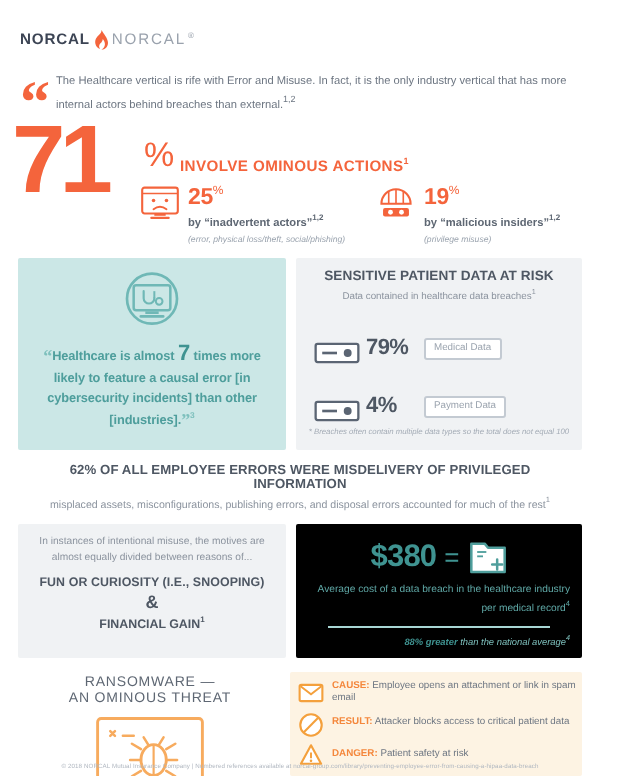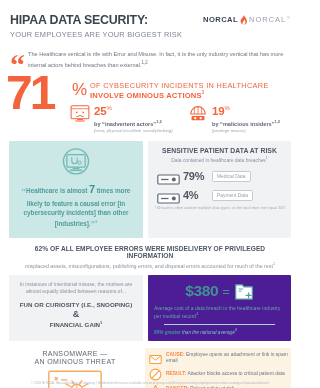--- a/index.html
+++ b/index.html
@@ -82,21 +82,21 @@
   .teal-quote .seven { font-size:11px; color:#3f9391; }
   .teal-quote .sup { font-size:4.2px; vertical-align:super; color:#7ec0bd; }
 
   .panel-gray {
     flex:1; background:#f0f2f4; border-radius:1px; padding: 6px 6px 5px;
     text-align:center;
   }
   .gray-title { font-size:6.8px; font-weight:bold; color:#4e5763; letter-spacing:0.05px; }
   .gray-sub { font-size:4.9px; color:#8b939e; margin-top:2px; }
   .gray-sub .sup { font-size:3.6px; vertical-align:super; }
-  .drow { display:flex; align-items:center; gap:3px; margin-top: 8px; justify-content:flex-start; padding-left:3px;}
+  .drow { display:flex; align-items:center; gap:3px; margin-top: 18px; justify-content:flex-start; padding-left:3px;}
   .server-icon { width:23px; height:11px; flex:none; }
   .drow-pct { font-size:11px; font-weight:bold; color:#4e5763; width:26px; text-align:left; line-height:1; letter-spacing:-0.3px;}
   .drow-chip {
     font-size:4.9px; color:#9aa3ae; border:0.7px solid #c3cad2; border-radius:1.5px;
     padding: 2px 4px; background:#fff; white-space:nowrap;
   }
   .gray-foot { font-size:3.9px; color:#a4acb6; font-style:italic; margin-top:4px; line-height:1.35; }
 
   
   .banner { text-align:center; padding: 7px 14px 0; }
@@ -108,21 +108,21 @@
   .mid { display:flex; gap:5px; padding: 6px 9px 0; }
   .motive {
     width: 134px; background:#f0f2f4; border-radius:1px; padding: 6px 5px 7px; text-align:center;
   }
   .motive-intro { font-size:5.1px; color:#8b939e; line-height:1.5; }
   .motive-a { font-size:6.2px; font-weight:bold; color:#4e5763; margin-top:5px; letter-spacing:0.05px;}
   .motive-amp { font-size:9px; font-weight:bold; color:#4e5763; margin-top:1px; }
   .motive-b { font-size:6.2px; font-weight:bold; color:#4e5763; margin-top:1px; }
   .motive-b .sup { font-size:4px; vertical-align:super; }
 
-  .cost { flex:1; background:#4c1d95; border-radius:1px; padding: 7px 6px 6px; text-align:left; }
+  .cost { flex:1; background:#000000; border-radius:1px; padding: 7px 6px 6px; text-align:right; }
   .cost-row { display:flex; align-items:center; justify-content:center; gap:4px; }
   .cost-num { font-size:15.5px; font-weight:bold; color:#3f9391; line-height:1; letter-spacing:-0.4px; }
   .cost-eq { font-size:13px; color:#3f9391; font-weight:normal; }
   .folder-icon { width:20px; height:19px; }
   .cost-desc { font-size:5.1px; color:#5fa8a6; line-height:1.5; margin-top:4px; }
   .cost-desc .sup { font-size:3.8px; vertical-align:super; }
   .cost-rule { height:0.7px; background:#a8d6d4; margin: 4px 10px 3px; }
   .cost-foot { font-size:4.7px; font-style:italic; color:#7ec0bd; }
   .cost-foot b { color:#3f9391; }
   .cost-foot .sup { font-size:3.6px; vertical-align:super; }
@@ -145,24 +145,20 @@
     position:absolute; left:0; right:0; bottom: 3px; text-align:center;
     font-size:3.1px; color:#b0b7c0; padding: 0 8px; letter-spacing:0.05px;
   }
 </style>
 </head>
 <body>
 
 <div class="page">
 
   <div class="header">
-    <div class="title-block">
-      <div class="main-title">HIPAA DATA SECURITY:</div>
-      <div class="sub-title">YOUR EMPLOYEES ARE YOUR BIGGEST RISK</div>
-    </div>
     <div class="logo">
       <span class="logo-norcal">NORCAL</span>
       <span class="logo-flame">
         <svg viewBox="0 0 10 16" width="7" height="11" aria-hidden="true">
           <path d="M6.4 0C6.4 3 3.2 4.2 2.2 6.6c-1.3 3 .5 6.4 3.1 7.2-1-1.3-.9-2.9.3-4.1 1-1 1.6-1.9 1.7-3.2 1.3 1.7 1.9 3.2 1.3 5.2-.4 1.3-1.3 2.1-2.3 2.6 3.1-.1 5.2-2.6 4.7-5.8C10.4 5 8 3.1 6.4 0Z" fill="#f4643c" transform="translate(-1 0)"></path>
         </svg>
       </span>
       <span class="logo-group">NORCAL</span>
       <span class="logo-tm">®</span>
     </div>
@@ -171,21 +167,20 @@
   <div class="lead">
     <div class="bigquote">“</div>
     <div class="lead-text">
       <span>The Healthcare vertical is rife with Error and Misuse. In fact, it is the only industry vertical that has more internal actors behind breaches than external.</span><sup class="hero-sup">1,2</sup>
     </div>
   </div>
 
   <div class="hero">
     <div class="hero-71">71</div>
     <div class="hero-pct">%</div>
-    <div class="hero-head1">OF CYBSECURITY INCIDENTS IN HEALTHCARE</div>
     <div class="hero-head2">
       <span>INVOLVE OMINOUS ACTIONS</span><sup class="hero-sup">1</sup>
     </div>
 
     <div class="stat inadvertent">
       <div class="stat-icon">
         <svg viewBox="0 0 24 21" width="20" height="17" aria-hidden="true">
           <rect x="1" y="1" width="22" height="16" rx="1.5" fill="none" stroke="#f4643c" stroke-width="1.3"></rect>
           <line x1="1" y1="4.6" x2="23" y2="4.6" stroke="#f4643c" stroke-width="1"></line>
           <circle cx="8" cy="9" r="1.1" fill="#f4643c"></circle>

